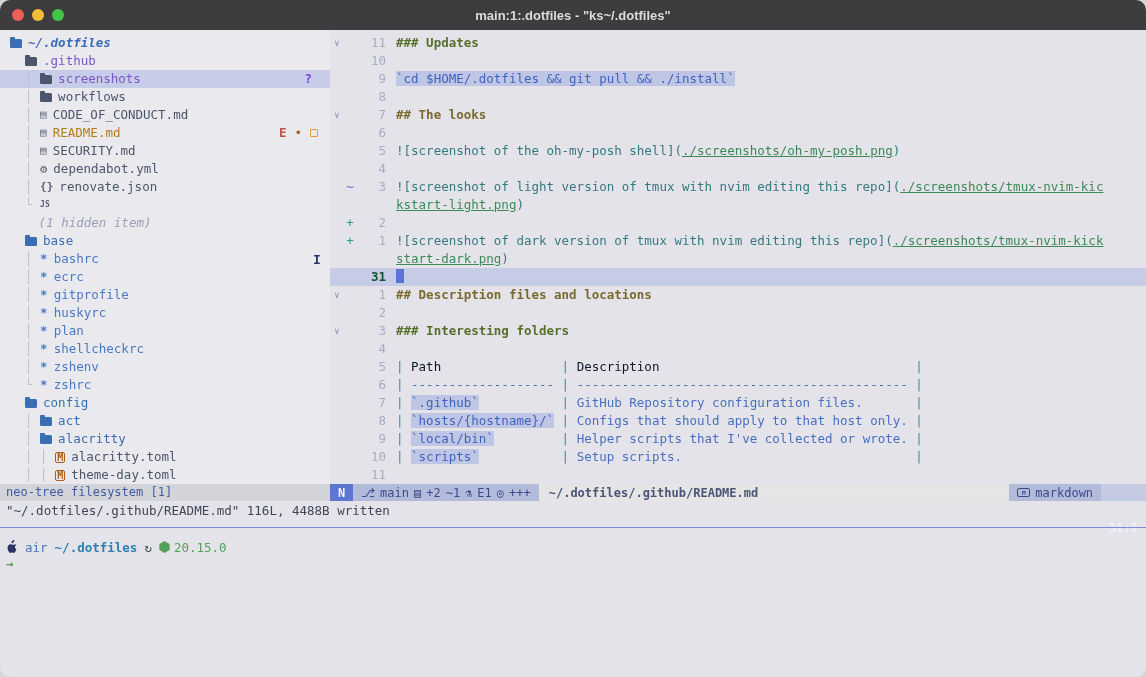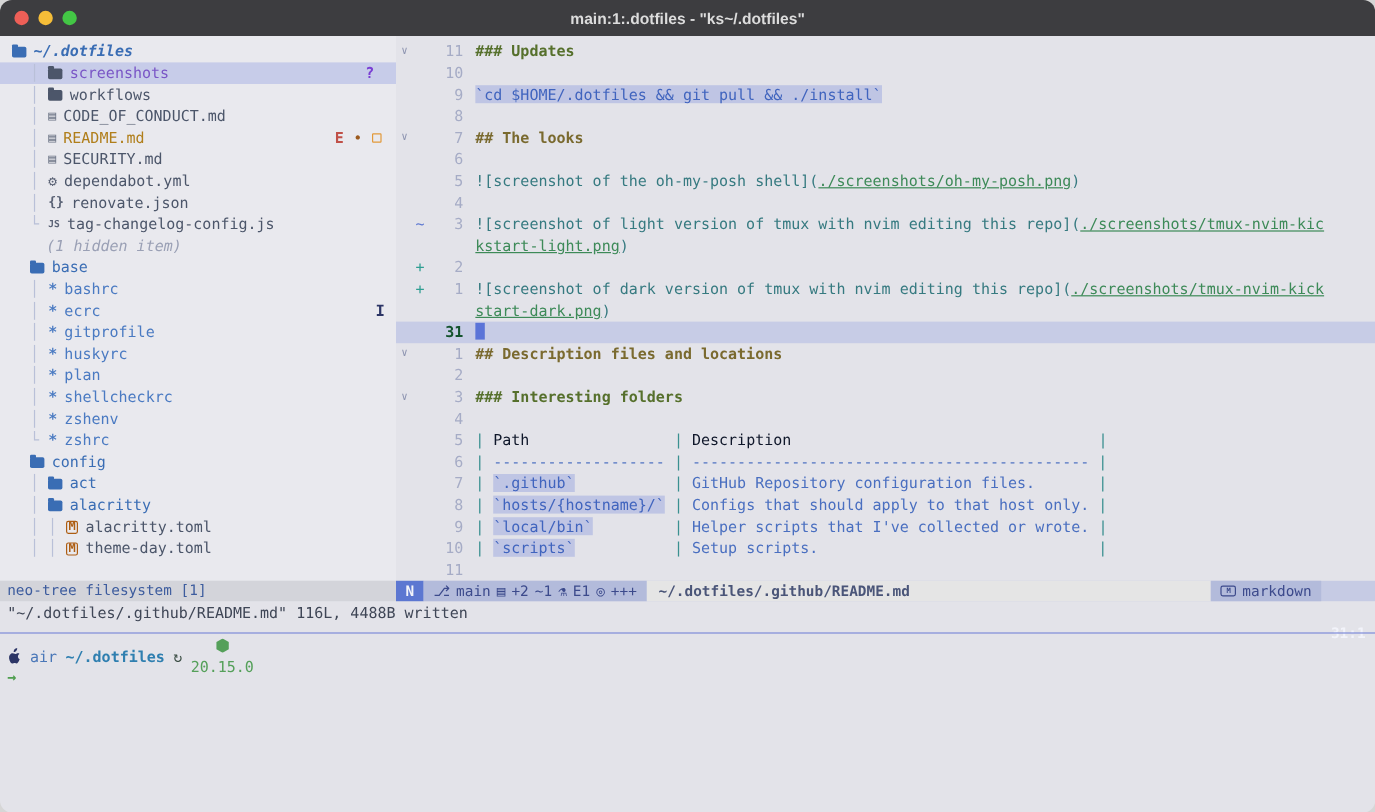--- a/index.html
+++ b/index.html
@@ -78,21 +78,21 @@
   .seg.ftseg{background:#b3bbdb;color:#3c4a8c;padding:0 8px;gap:5px;}
   .seg.locseg{background:#14532d;color:#f2f3fa;font-weight:bold;padding:0 8px;margin-top:44px;}
   .mdicon{display:inline-flex;align-items:center;justify-content:center;width:13px;height:9px;border:1px solid #3c4a8c;border-radius:2px;font-size:6px;font-weight:bold;}
   
   .msgline{position:absolute;top:473px;left:6px;color:#3f4656;font-size:12.5px;}
   .tmuxhr{position:absolute;top:497px;left:0;right:0;height:1px;background:#7f8bd9;}
   .promptline{position:absolute;top:508px;left:6px;height:18px;display:flex;align-items:center;gap:7px;font-size:12.5px;}
   .p-host{color:#4a77b8;}
   .p-path{color:#2f7fb0;font-weight:bold;}
   .p-sync{color:#3d4f46;}
-  .p-node{display:flex;align-items:center;gap:4px;color:#55a05a;flex-direction:column;}
+  .p-node{display:flex;align-items:center;gap:4px;color:#55a05a;}
   .p-arrow{position:absolute;top:526px;left:6px;color:#4f9e4f;font-weight:bold;}
   .tmuxbar{position:absolute;left:0;right:0;bottom:11px;height:20px;display:flex;align-items:center;padding:0 10px;font-size:12.5px;}
   .tb-left{color:#4496dc;}
   .tb-right{margin-left:auto;display:flex;gap:14px;}
   .tb-session{color:#c2c9f2;}
   .tb-badge{color:#8e9ce8;font-weight:bold;}
 </style>
 </head>
 <body>
 
@@ -104,28 +104,29 @@
       <span class="light green"></span>
     </div>
     <span class="title-text">main:1:.dotfiles - "ks~/.dotfiles"</span>
   </div>
 
   <div class="term">
     <div class="workspace">
       <div class="sidebar">
         <div id="sidebar-rows">
             <div class="srow"><span class="sprefix"></span><span class="folder-shape" style="background: rgb(58, 109, 180);"></span><span class="slabel cls-root">~/.dotfiles</span></div>
+            <div class="srow"><span class="sprefix">  </span><span class="folder-shape" style="background: rgb(76, 86, 106);"></span><span class="slabel cls-purple">.github</span></div>
             <div class="srow selected"><span class="sprefix">  │ </span><span class="folder-shape" style="background: rgb(76, 86, 106);"></span><span class="slabel cls-purple">screenshots</span><span class="badge-q">?</span></div>
             <div class="srow"><span class="sprefix">  │ </span><span class="folder-shape" style="background: rgb(76, 86, 106);"></span><span class="slabel cls-plain">workflows</span></div>
             <div class="srow"><span class="sprefix">  │ </span><span class="ficon ic-md">▤</span><span class="slabel cls-plain">CODE_OF_CONDUCT.md</span></div>
             <div class="srow"><span class="sprefix">  │ </span><span class="ficon ic-md">▤</span><span class="slabel cls-amber">README.md</span><span class="marks"><span class="mark-e">E</span><span class="mark-dot">•</span><span class="mark-sq"></span></span></div>
             <div class="srow"><span class="sprefix">  │ </span><span class="ficon ic-md">▤</span><span class="slabel cls-plain">SECURITY.md</span></div>
             <div class="srow"><span class="sprefix">  │ </span><span class="ficon ic-gear">⚙</span><span class="slabel cls-plain">dependabot.yml</span></div>
             <div class="srow"><span class="sprefix">  │ </span><span class="ficon ic-braces">{}</span><span class="slabel cls-plain">renovate.json</span></div>
-            <div class="srow"><span class="sprefix">  └ </span><span class="ficon ic-js">JS</span><span class="slabel cls-plain">tag-changelog-config.js</span></div>
+            <div class="srow"><span class="sprefix">  └ </span><span class="ficon ic-js">JS</span></div>
             <div class="srow"><span class="sprefix">   </span><span class="slabel cls-hidden">(1 hidden item)</span></div>
             <div class="srow"><span class="sprefix">  </span><span class="folder-shape" style="background: rgb(58, 109, 180);"></span><span class="slabel cls-blue">base</span></div>
             <div class="srow"><span class="sprefix">  │ </span><span class="ficon ic-star">*</span><span class="slabel cls-blueitem">bashrc</span></div>
             <div class="srow"><span class="sprefix">  │ </span><span class="ficon ic-star">*</span><span class="slabel cls-blueitem">ecrc</span></div>
             <div class="srow"><span class="sprefix">  │ </span><span class="ficon ic-star">*</span><span class="slabel cls-blueitem">gitprofile</span></div>
             <div class="srow"><span class="sprefix">  │ </span><span class="ficon ic-star">*</span><span class="slabel cls-blueitem">huskyrc</span></div>
             <div class="srow"><span class="sprefix">  │ </span><span class="ficon ic-star">*</span><span class="slabel cls-blueitem">plan</span></div>
             <div class="srow"><span class="sprefix">  │ </span><span class="ficon ic-star">*</span><span class="slabel cls-blueitem">shellcheckrc</span></div>
             <div class="srow"><span class="sprefix">  │ </span><span class="ficon ic-star">*</span><span class="slabel cls-blueitem">zshenv</span></div>
             <div class="srow"><span class="sprefix">  └ </span><span class="ficon ic-star">*</span><span class="slabel cls-blueitem">zshrc</span></div>

